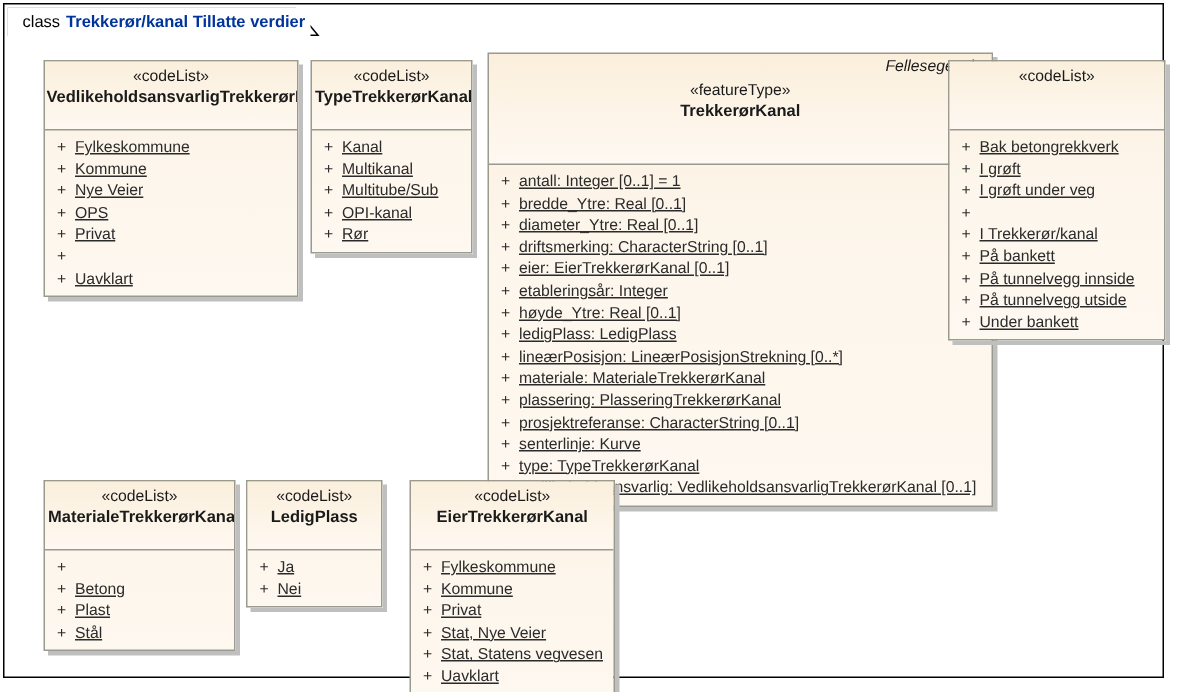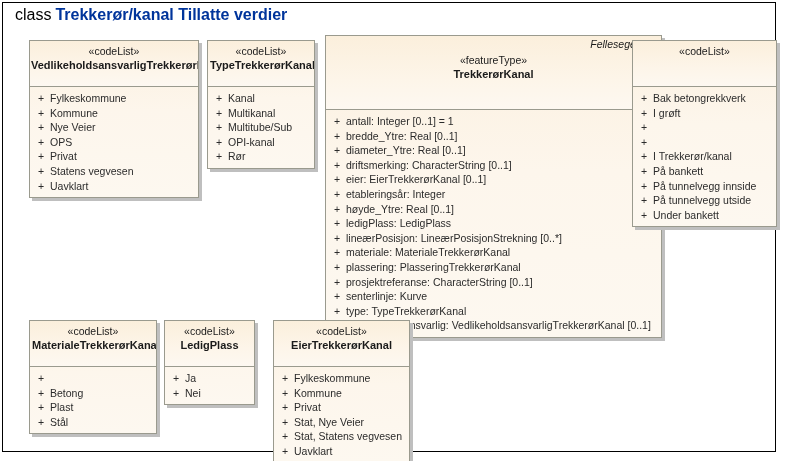--- a/index.html
+++ b/index.html
@@ -38,21 +38,21 @@
     box-sizing: border-box;
     z-index: 6;
   }
   #diagram-tab .tab-body {
     position: relative;
     height: 19px;
     display: flex;
     align-items: center;
     padding: 0 4px 0 4px;
     white-space: nowrap;
-    font-size: 16px;
+    font-size: 11px;
   }
   .tab-shape {
     position: absolute;
     left: 2px;
     top: 2px;
     width: 210px;
     height: 19px;
     z-index: 5;
   }
   .tab-kind {
@@ -116,20 +116,21 @@
     white-space: nowrap;
   }
   .vis {
     width: 18px;
     flex: 0 0 18px;
     text-align: center;
     color: #2b2b2b;
   }
   .feature-text {
     flex: 1 1 auto;
+    text-decoration: underline;
   }
 
   
   #box-vedlikehold { left: 26px;  top: 37px;  width: 170px; }
   #box-vedlikehold .uml-header { height: 37px; }
   #box-vedlikehold .classname  { position: relative; left: -1px; }
 
   #box-type        { left: 204px; top: 37px;  width: 108px; }
   #box-type .uml-header { height: 37px; }
 
@@ -185,21 +186,20 @@
       <div class="feature-row">
           <span class="vis">+</span>
           <span class="feature-text">OPS</span>
         </div>
       <div class="feature-row">
           <span class="vis">+</span>
           <span class="feature-text">Privat</span>
         </div>
       <div class="feature-row">
           <span class="vis">+</span>
-          <span class="feature-text">Statens vegvesen</span>
         </div>
       <div class="feature-row">
           <span class="vis">+</span>
           <span class="feature-text">Uavklart</span>
         </div>
     </div>
   </div>
 
   <div class="uml-box" id="box-type">
     <div class="uml-header">
@@ -308,20 +308,21 @@
       <div class="feature-row">
           <span class="vis">+</span>
           <span class="feature-text">Bak betongrekkverk</span>
         </div>
       <div class="feature-row">
           <span class="vis">+</span>
           <span class="feature-text">I grøft</span>
         </div>
       <div class="feature-row">
           <span class="vis">+</span>
+          <span class="feature-text">I grøft under veg</span>
         </div>
       <div class="feature-row">
           <span class="vis">+</span>
         </div>
       <div class="feature-row">
           <span class="vis">+</span>
           <span class="feature-text">I Trekkerør/kanal</span>
         </div>
       <div class="feature-row">
           <span class="vis">+</span>

